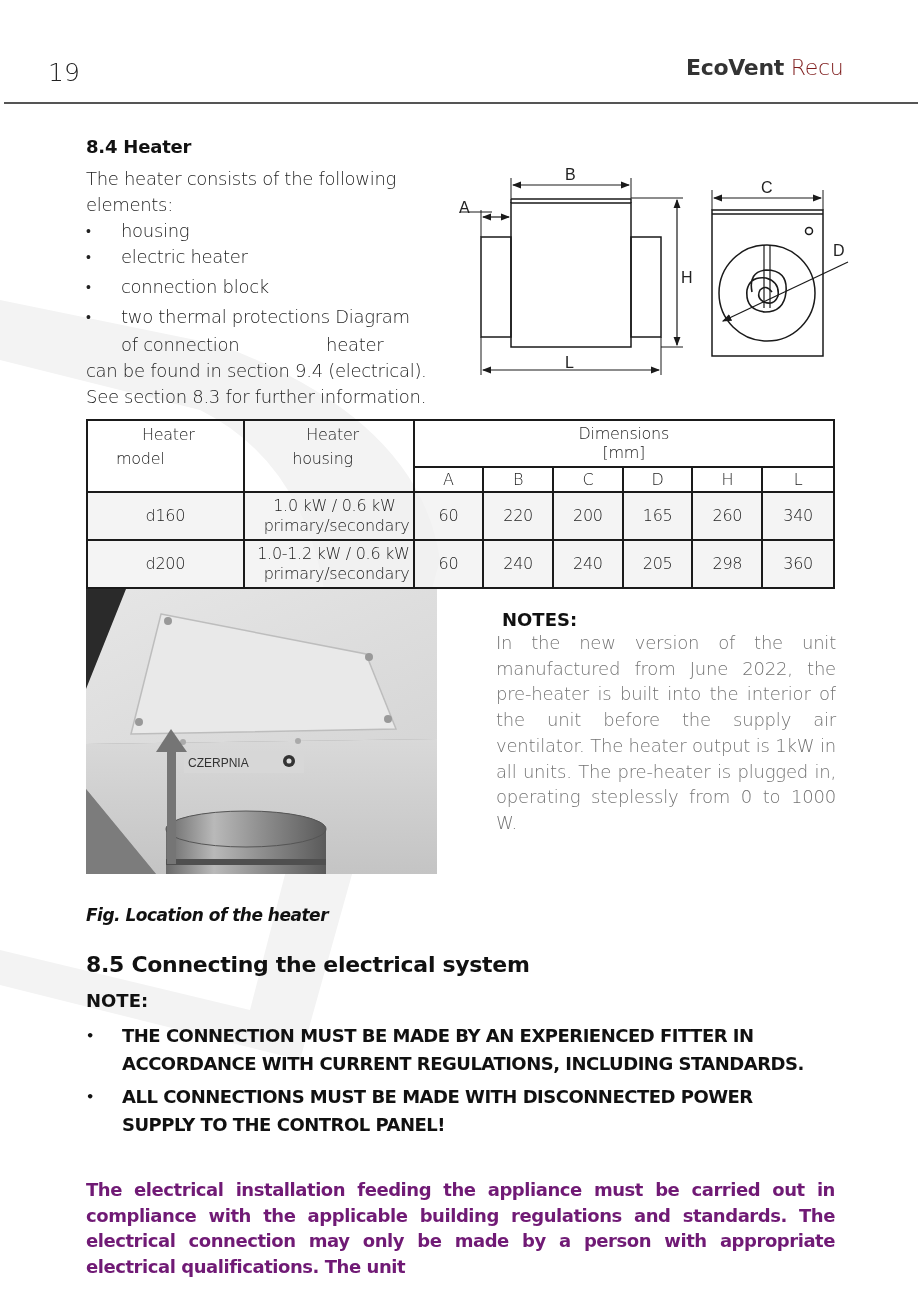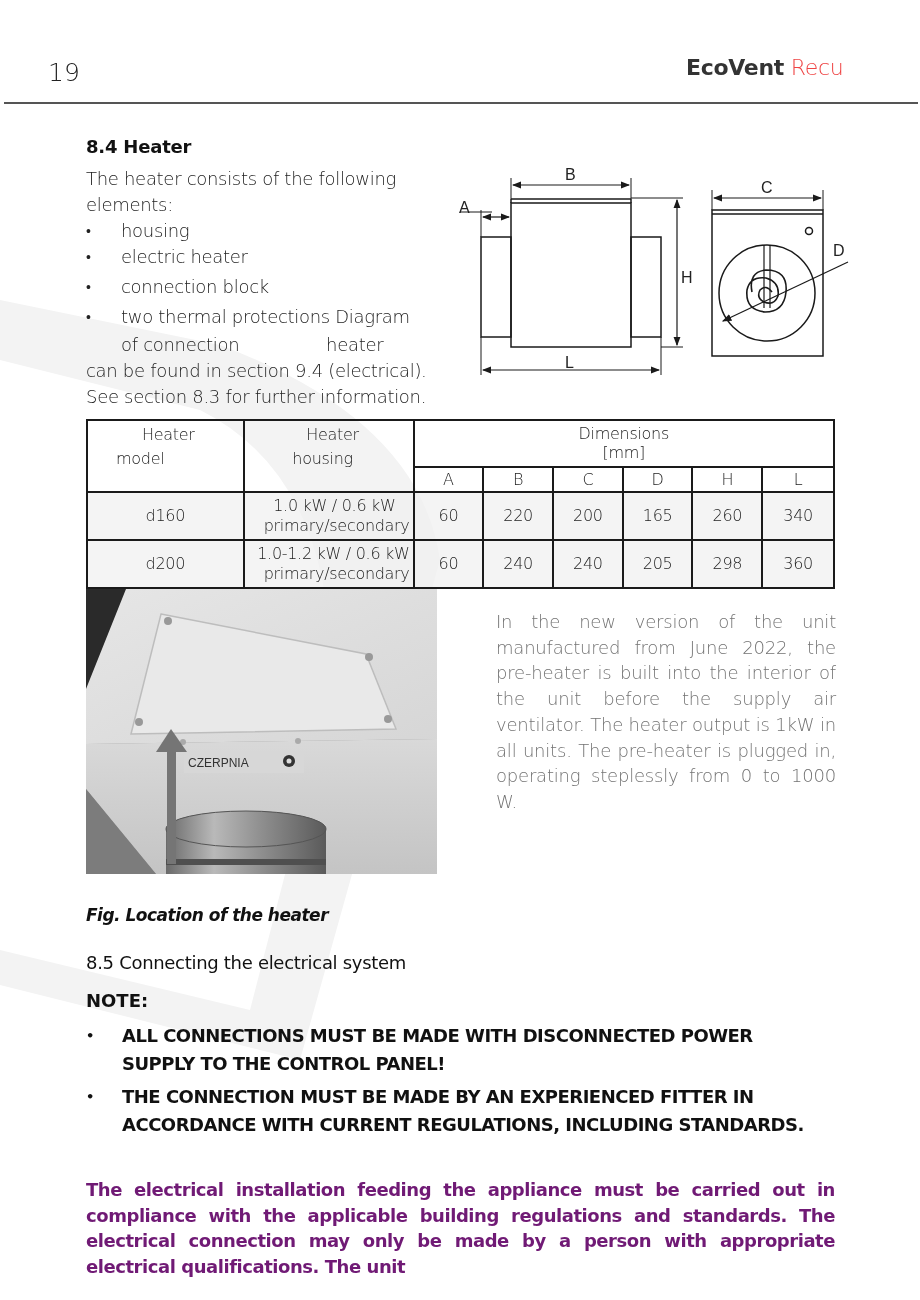--- a/index.html
+++ b/index.html
@@ -6,21 +6,21 @@
   body {
     width:920px; height:1300px; position:relative; overflow:hidden;
     background:#ffffff; color:#1a1a1a;
     font-family:"DejaVu Sans", sans-serif;
   }
   .watermark { position:absolute; left:0; top:0; width:920px; height:1300px; z-index:0; pointer-events:none; }
   .abs { position:absolute; z-index:1; }
   .header-num { left:48px; top:58px; font-size:25px; font-weight:300; color:#222; }
   .brand { left:686px; top:55px; font-size:22px; color:#333; letter-spacing:-0.3px; }
   .brand b { font-weight:700; color:#333; }
-  .brand span.light { font-weight:300; color:#ef4444; }
+  .brand span.light { font-weight:300; color:#7f1d1d; }
   .header-rule { left:4px; top:102px; width:914px; height:0; border-top:2px solid #555; }
 
   .h2 { font-weight:700; font-size:18px; color:#111; letter-spacing:-0.2px; }
   .body-text { font-size:18px; line-height:26px; font-weight:300; color:#222; letter-spacing:-0.3px; }
 
   .intro { left:86px; top:166px; width:350px; }
   .bullets { list-style:none; margin:0; padding:0; }
   .bullets li { position:relative; padding-left:35px; }
   .bullets li::before { content:"•"; position:absolute; left:0; top:0; font-size:14px; }
   .gap-li { margin-top:4px; }
@@ -39,21 +39,21 @@
   table.dims .output-hdr { line-height:24px; vertical-align:top; padding-top:2px; }
   table.dims .output-cell { text-align:right; padding-right:3px; }
   table.dims tbody tr { background:rgba(240,240,240,0.75); }
 
   .photo { left:86px; top:589px; width:351px; height:285px; overflow:hidden; }
   .notes { left:496px; top:609px; width:340px; }
   .notes-title { font-weight:700; font-size:18px; margin-left:6px; color:#111; }
   .notes-body { font-size:18px; line-height:25.7px; font-weight:300; color:#737373; text-align:justify; text-align-last:left; letter-spacing:-0.2px; }
 
   .caption { left:86px; top:905px; font-size:17px; font-style:italic; font-weight:700; color:#111; letter-spacing:-0.5px; }
-  .h85 { left:86px; top:952px; font-size:18px; font-weight:400; letter-spacing:-0.3px; color:#111; }
+  .h85 { left:86px; top:952px; font-size:22px; font-weight:700; letter-spacing:-0.3px; color:#111; }
   .note-label { left:86px; top:990px; font-size:18px; font-weight:700; color:#111; }
   .warnings { left:86px; top:1022px; width:740px; }
   .warnings li { position:relative; padding-left:36px; font-weight:700; font-size:18px; line-height:28px; letter-spacing:-0.5px; color:#111; margin-bottom:5px; }
   .warnings li::before { content:"•"; position:absolute; left:0; top:0; font-size:13px; }
   .final { left:86px; top:1177px; width:749px; font-size:18px; line-height:25.5px; font-weight:700; color:#701a75; text-align:justify; letter-spacing:-0.45px; }
 </style>
 </head>
 <body>
 
 <svg class="watermark" viewBox="0 0 920 1300">
@@ -232,26 +232,27 @@
     <ellipse cx="160" cy="240" rx="80" ry="18" fill="url(#duct)" stroke="#555" stroke-width="1"></ellipse>
     <rect x="80" y="270" width="160" height="6" fill="#4f4f4f"></rect>
     <g>
       <rect x="81" y="160" width="9" height="115" fill="#757575"></rect>
       <polygon points="70,163 85,140 101,163" fill="#757575"></polygon>
     </g>
   </svg>
 </div>
 
 <div class="abs notes">
+  <div class="notes-title">NOTES:</div>
   <div class="notes-body">In the new version of the unit manufactured from June 2022, the pre-heater is built into the interior of the unit before the supply air ventilator. The heater output is 1kW in all units. The pre-heater is plugged in, operating steplessly from 0 to 1000 W.</div>
 </div>
 
 <div class="abs caption">Fig. Location of the heater</div>
 
 <div class="abs h85">8.5 Connecting the electrical system</div>
 <div class="abs note-label">NOTE:</div>
 
 <ul class="abs warnings bullets">
+  <li>THE CONNECTION MUST BE MADE BY AN EXPERIENCED FITTER IN ACCORDANCE WITH CURRENT REGULATIONS, INCLUDING STANDARDS.</li>
   <li>ALL CONNECTIONS MUST BE MADE WITH DISCONNECTED POWER SUPPLY TO THE CONTROL PANEL!</li>
-  <li>THE CONNECTION MUST BE MADE BY AN EXPERIENCED FITTER IN ACCORDANCE WITH CURRENT REGULATIONS, INCLUDING STANDARDS.</li>
 </ul>
 
 <div class="abs final">The electrical installation feeding the appliance must be carried out in compliance with the applicable building regulations and standards. The electrical connection may only be made by a person with appropriate electrical qualifications. The unit</div>
 
 </body></html>

